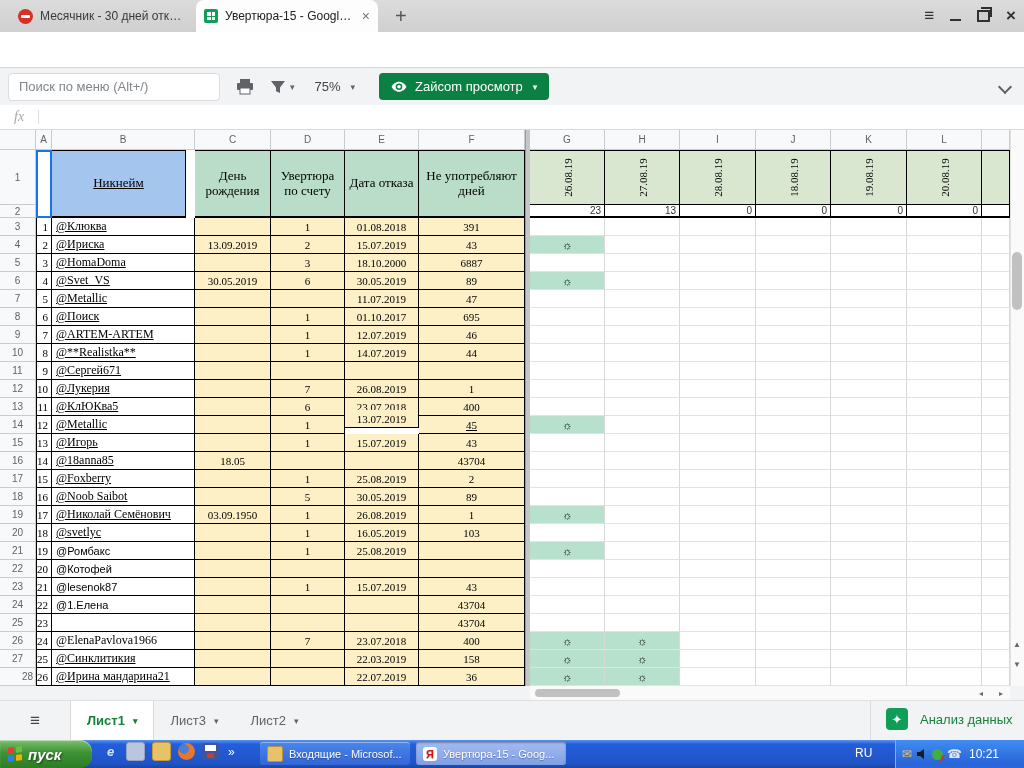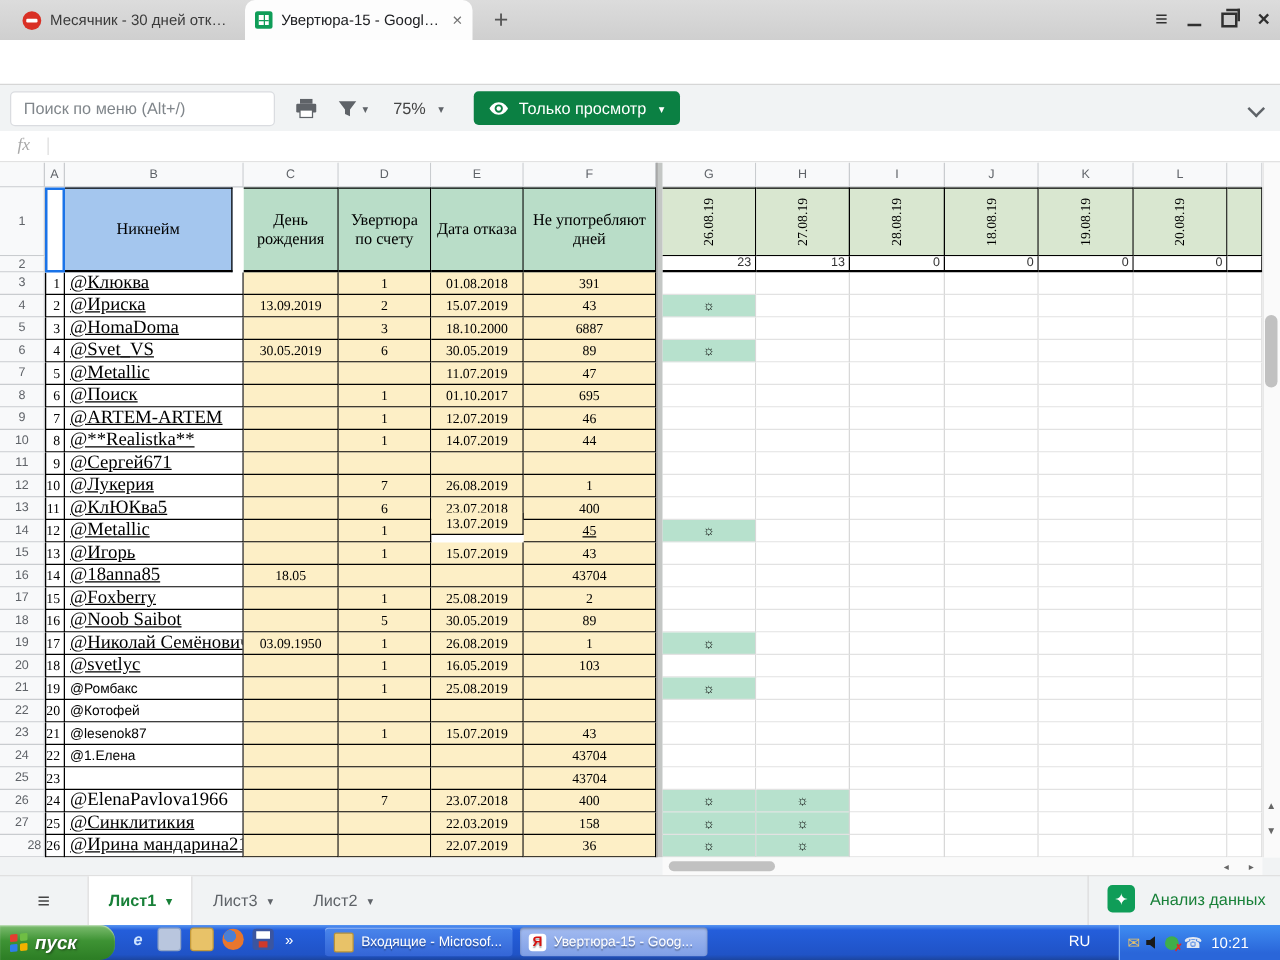--- a/index.html
+++ b/index.html
@@ -69,21 +69,21 @@
   .hdr-blue{background:#a4c6ee;}
   .hdr-green{background:#b9ddc8;}
   .datecell{border-top:1px solid #000;border-right:1px solid #000;border-bottom:1px solid #000;background:#d9e7d0;}
   .datecell span{position:absolute;left:0;right:0;top:0;bottom:0;display:flex;align-items:center;justify-content:center;
     transform:rotate(-90deg);font-size:11px;white-space:nowrap;}
   .cntcell{border-right:1px solid #000;border-bottom:2px solid #000;background:#fff;
     font-family:"Liberation Sans",sans-serif;font-size:10px;color:#333;display:flex;align-items:center;justify-content:flex-end;padding-right:3px;}
   .acell{border-left:1px solid #000;border-right:1px solid #000;border-bottom:1px solid #000;
     font-size:11px;display:flex;align-items:center;justify-content:flex-end;padding-right:3px;background:#fff;}
   .bcell{border-right:1px solid #000;border-bottom:1px solid #000;background:#fff;
-    font-size:15px;display:flex;align-items:center;padding-left:4px;white-space:nowrap;}
+    font-size:12px;display:flex;align-items:center;padding-left:4px;white-space:nowrap;}
   .bcell.link span{text-decoration:underline;}
   .bcell.sans{font-family:"Liberation Sans",sans-serif;font-size:11px;}
   .dcell{border-right:1px solid #000;border-bottom:1px solid #000;background:#fdefc6;
     font-size:11px;display:flex;align-items:center;justify-content:center;}
   .gcell{border-right:1px solid #d8d8d8;border-bottom:1px solid #e2e2e2;background:#fff;
     font-size:11px;display:flex;align-items:center;justify-content:center;}
   .gcell.mark{background:#b7e1cd;}
   #freeze-v{left:525px;top:0;width:5px;height:556px;background:#c4c7c5;border-left:1px solid #9a9a9a;z-index:4;}
   #selcell{border:2px solid #1a73e8;background:#fff;z-index:5;}
 
@@ -213,21 +213,21 @@
     </span>
     <span id="zoomctl">
       <span>75%</span>
       <span class="caret">▾</span>
     </span>
     <span id="viewonly">
       <svg width="16" height="12" viewBox="0 0 16 12">
           <path d="M8 0.8C4.6 0.8 1.9 3.2 0.6 5.8 1.9 8.4 4.6 10.8 8 10.8s6.1-2.4 7.4-5C14.1 3.2 11.4 0.8 8 0.8zm0 8.3a3.3 3.3 0 1 1 0-6.6 3.3 3.3 0 0 1 0 6.6z" fill="#fff"></path>
           <circle cx="8" cy="5.8" r="1.8" fill="#fff"></circle>
         </svg>
-      <span>Только просмотр</span>
+      <span>Zайcom просмотр</span>
       <span class="caret">▾</span>
     </span>
     <span id="tb-chevron"></span>
   </div>
 
   <div id="fxbar" class="abs">
     <span id="fx-label">fx</span>
     <span id="fx-div"></span>
   </div>
 
@@ -269,21 +269,21 @@
       <div class="c colh" style="left: 907px; top: 0px; width: 75px; height: 20px;">
         <span>L</span>
       </div>
       <div class="c colh" style="left: 982px; top: 0px; width: 28px; height: 20px;"></div>
       <div class="c gut" style="left: 0px; top: 20px; width: 36px; height: 55px;">
         <span>1</span>
       </div>
       <div class="c gut" style="left: 0px; top: 75px; width: 36px; height: 13px;">
         <span>2</span>
       </div>
-      <div class="c hdr hdr-blue" style="left: 52px; top: 20px; width: 134px; height: 68px;">
+      <div class="c hdr hdr-blue" style="left: 52px; top: 20px; width: 134px; height: 68px; text-decoration: underline;">
         <span>Никнейм</span>
       </div>
       <div class="c hdr hdr-green" style="left: 195px; top: 20px; width: 76px; height: 68px;">
         <span>День рождения</span>
       </div>
       <div class="c hdr hdr-green" style="left: 271px; top: 20px; width: 74px; height: 68px;">
         <span>Увертюра по счету</span>
       </div>
       <div class="c hdr hdr-green" style="left: 345px; top: 20px; width: 74px; height: 68px;">
         <span>Дата отказа</span>

